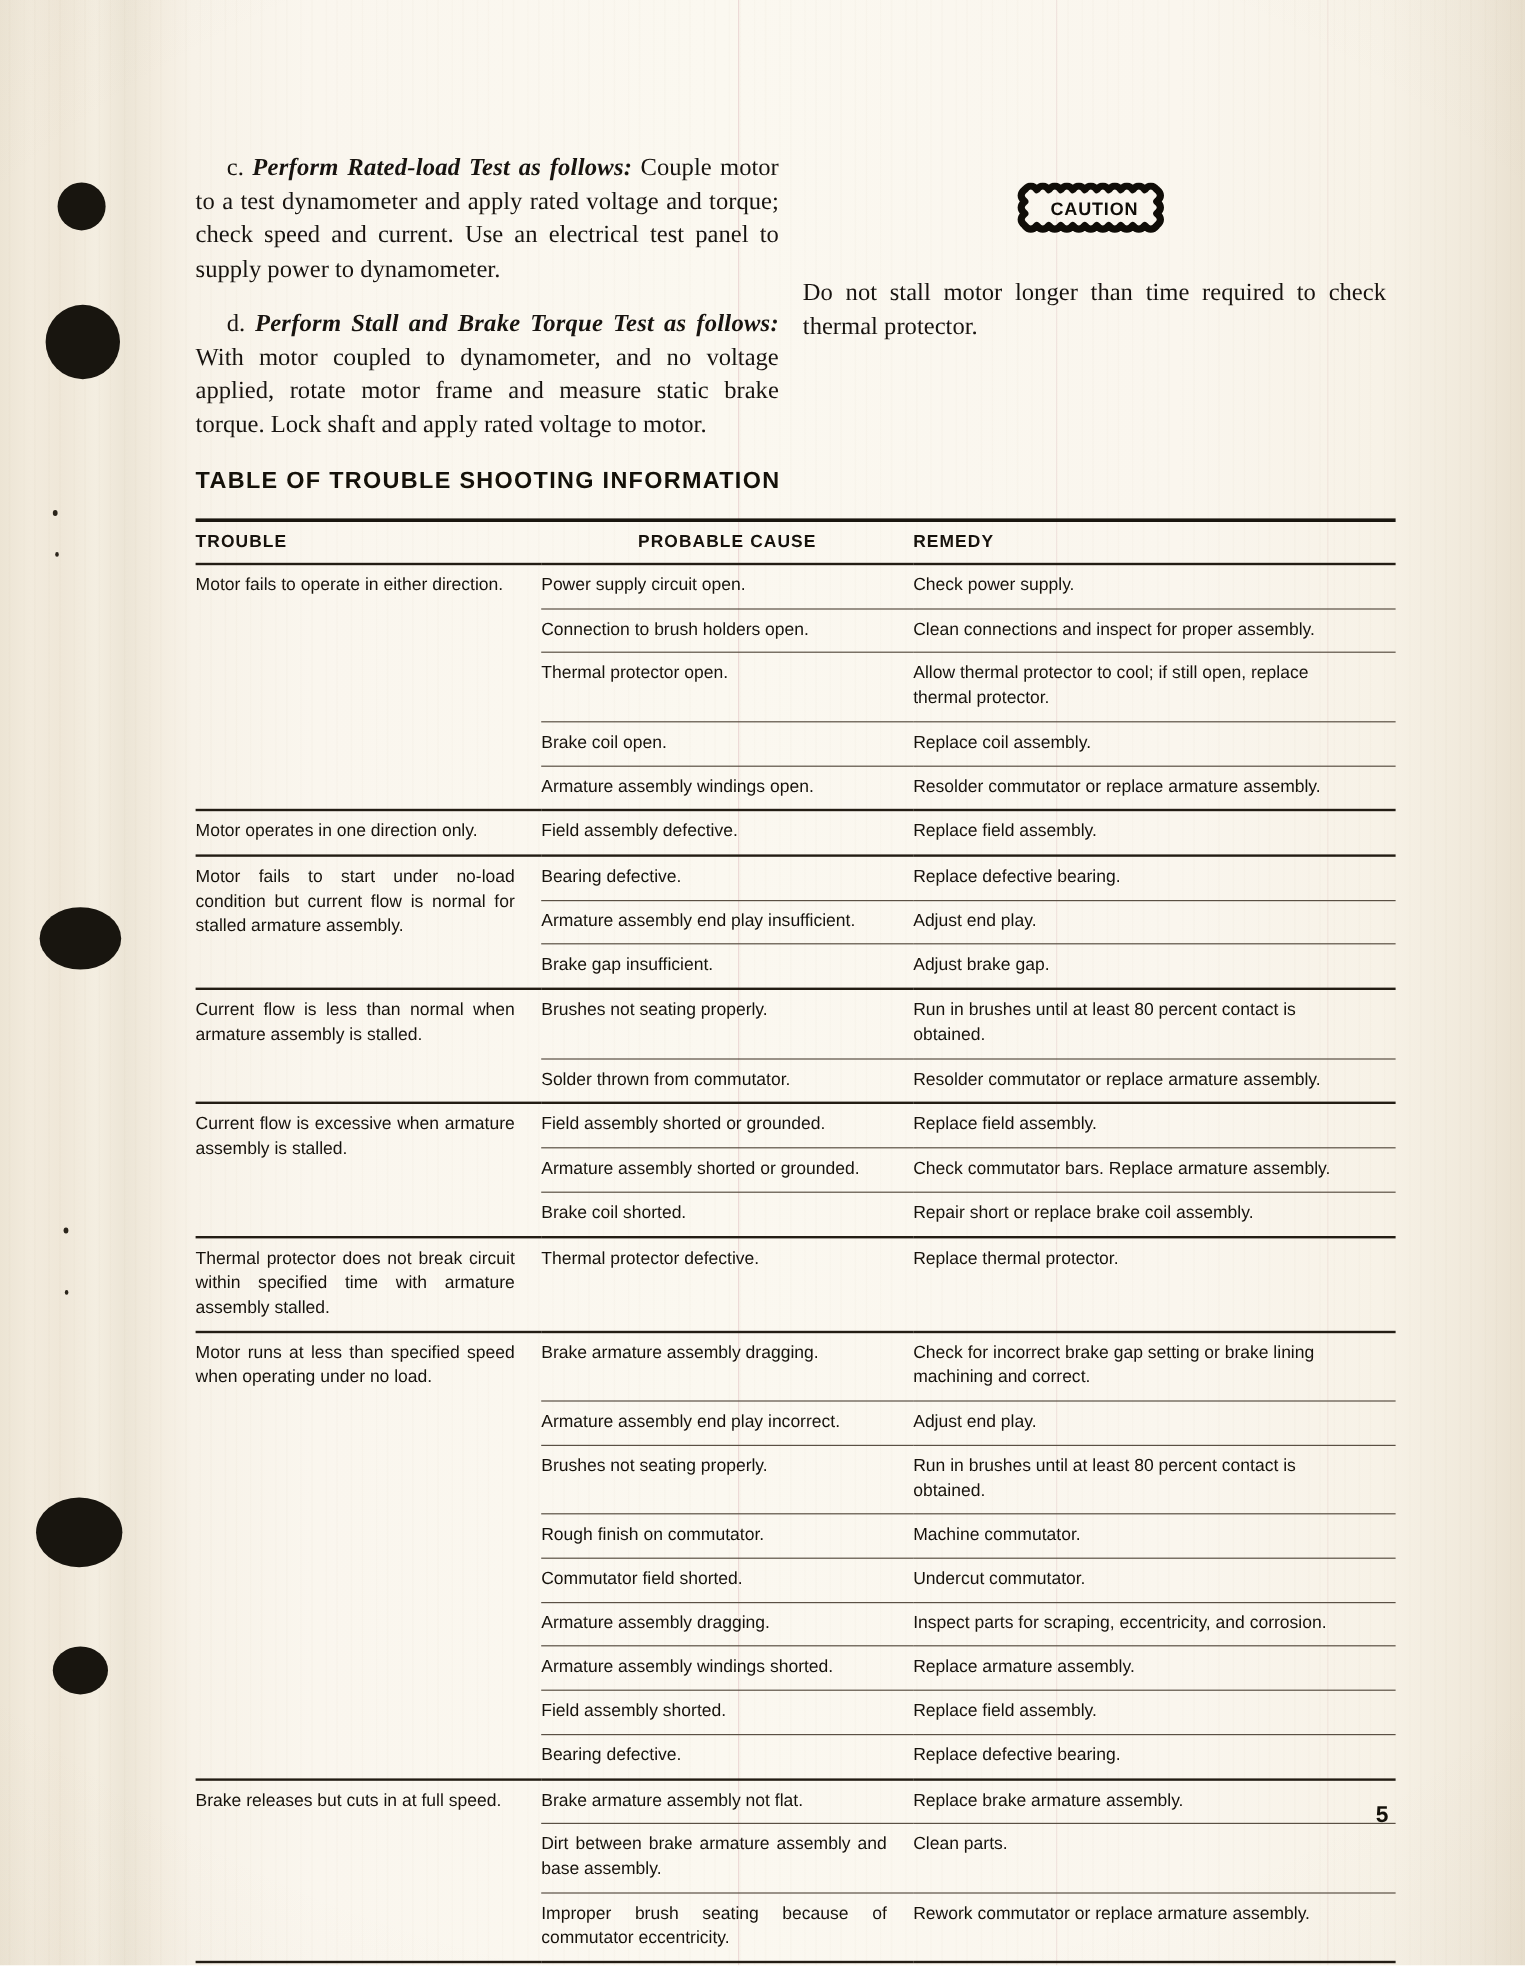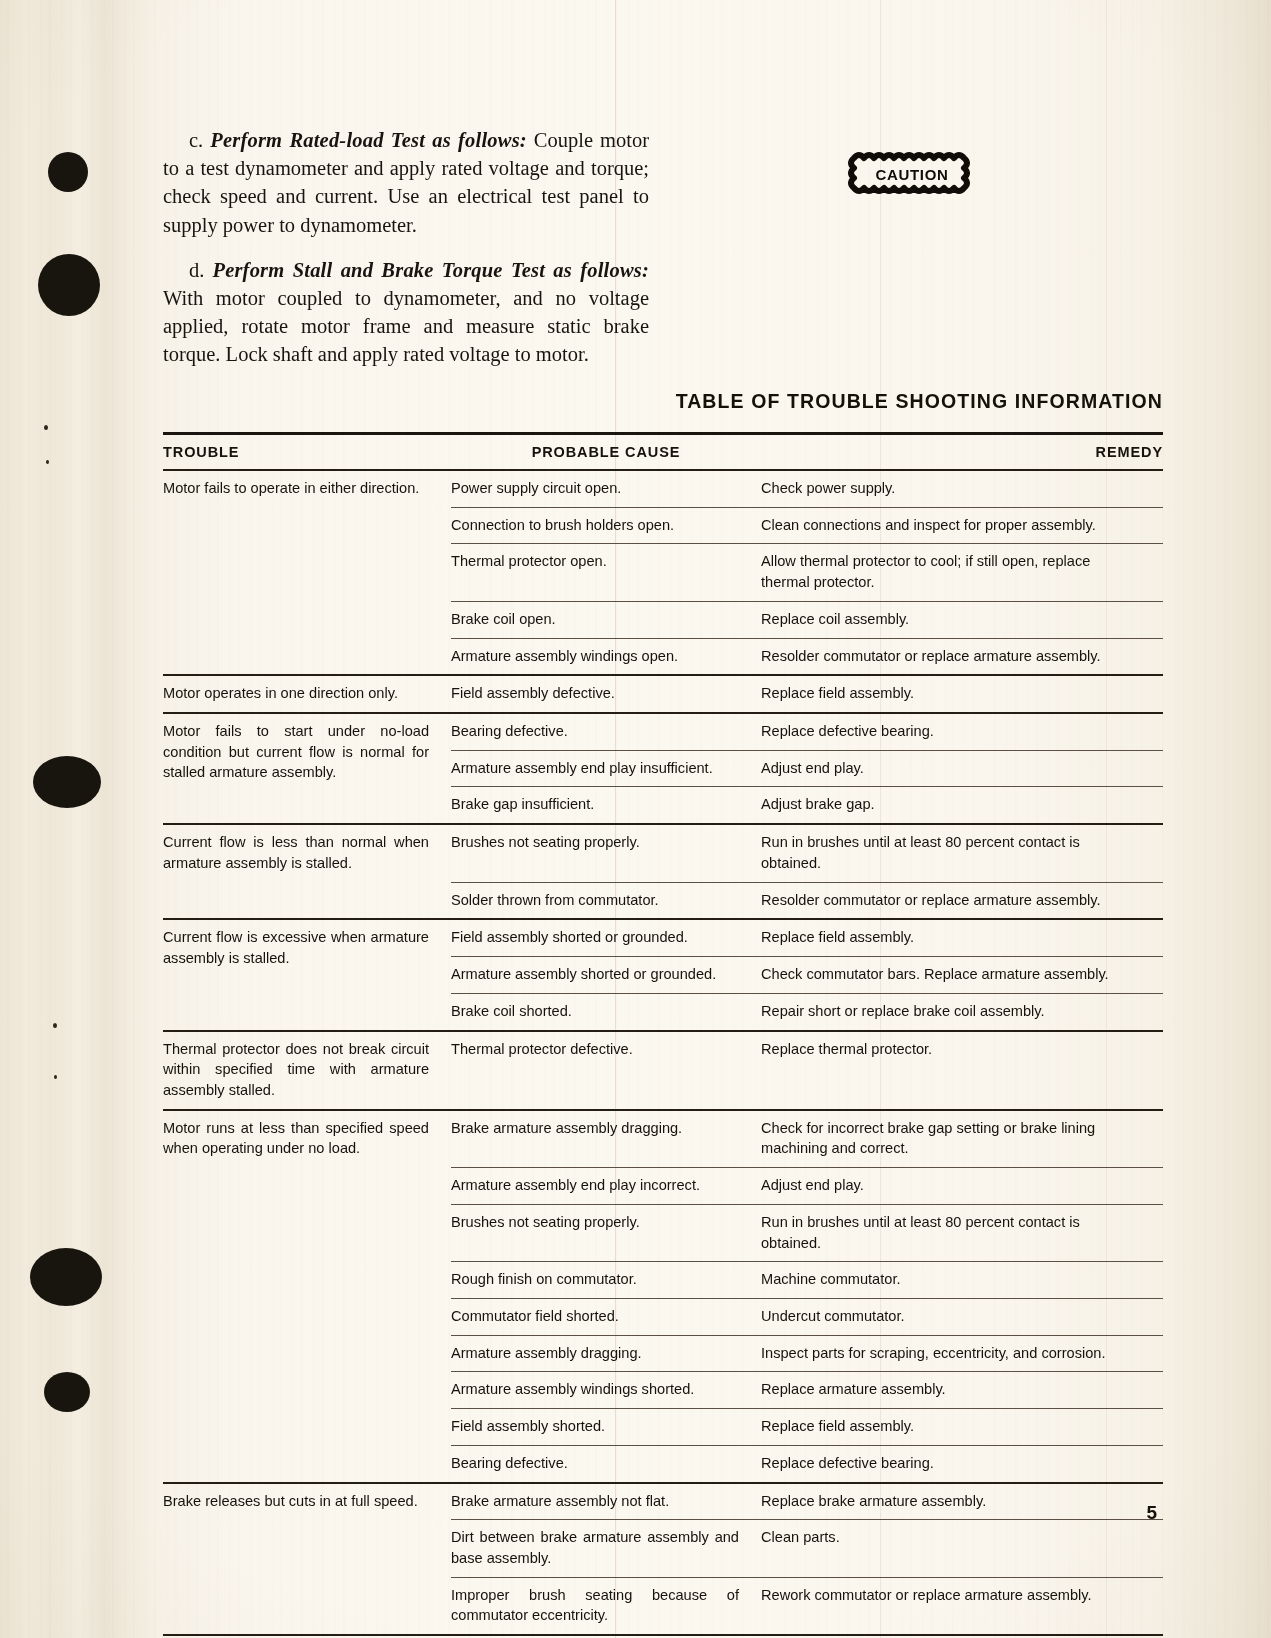--- a/index.html
+++ b/index.html
@@ -137,21 +137,21 @@
     font-size: 15px;
     letter-spacing: .7px;
     color: #100d08;
   }
 
   
   #table-title {
     position: absolute;
     top: 390px;
     left: 0; right: 0;
-    text-align: right;
+    text-align: left;
     font-family: "Liberation Sans", "DejaVu Sans", sans-serif;
     font-weight: bold;
     font-size: 19.5px;
     letter-spacing: 1.1px;
     color: #141109;
   }
 
   #tbl-area {
     position: absolute;
     top: 432px;
@@ -179,21 +179,21 @@
   table.tt th {
     font-size: 14.5px;
     font-weight: bold;
     letter-spacing: .9px;
     padding: 9px 0 9px 0;
     text-align: center;
     color: #16120c;
   }
   table.tt th.h1 { text-align: left; }
   table.tt th.h2 { text-align: center; }
-  table.tt th.h3 { text-align: right; margin-top: 15px; }
+  table.tt th.h3 { text-align: left; margin-top: 15px; }
 
   table.tt td {
     font-size: 14.6px;
     line-height: 1.42;
     vertical-align: top;
     padding: 7px 22px 8px 0;
     color: #16120c;
   }
   td.trouble {
     padding-left: 12px;
@@ -280,20 +280,21 @@
                 q-5,6 -10,0 q-5,6 -10,0 q-5,6 -10,0 q-5,6 -10,0 q-5,6 -10,0
                 q-5,6 -10,0 q-5,6 -10,0 q-5,6 -10,0 q-5,6 -10,0 q-5,6 -10,0
                 q-5,6 -10,0
                 q-6,-5 0,-10 q-6,-5 0,-10 q-6,-5 0,-10
                 Z" fill="none" stroke="#100d08" stroke-width="6" stroke-linejoin="round"></path>
             </svg>
             <div class="caution-label">CAUTION</div>
           </div>
         </div>
 
+        <p class="noindent">Do not stall motor longer than time required to check thermal protector.</p>
       </div>
     </div>
 
     <div id="table-title">TABLE OF TROUBLE SHOOTING INFORMATION</div>
 
     <div id="tbl-area">
       <div class="rule-thick"></div>
       <table class="tt">
         <colgroup>
           <col class="c1">

